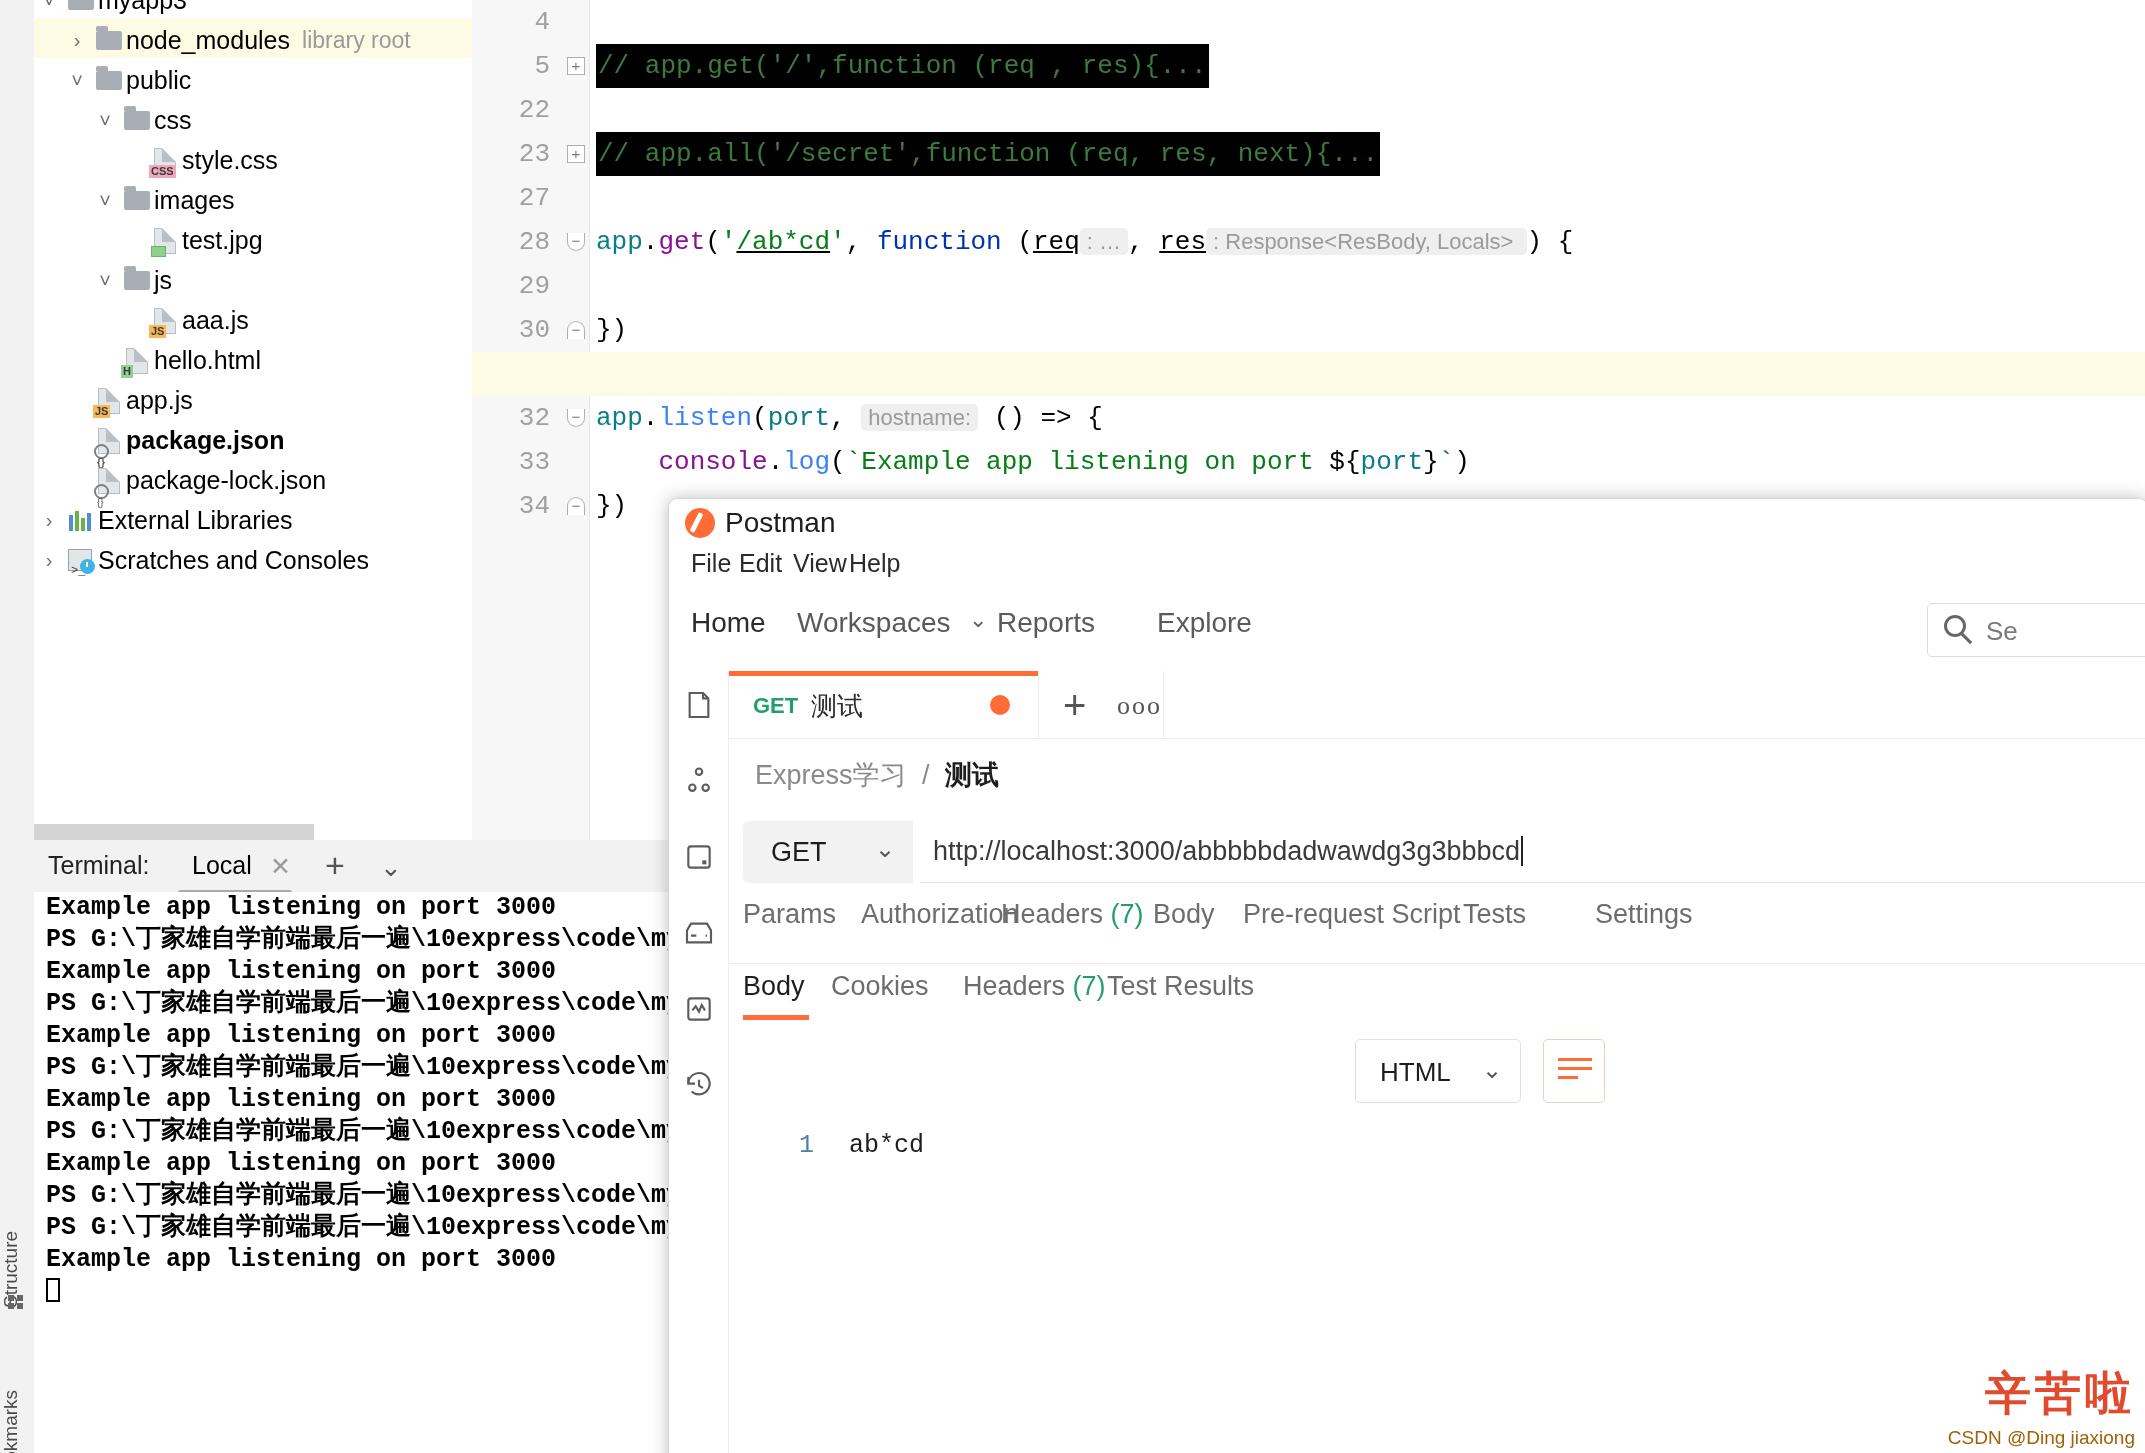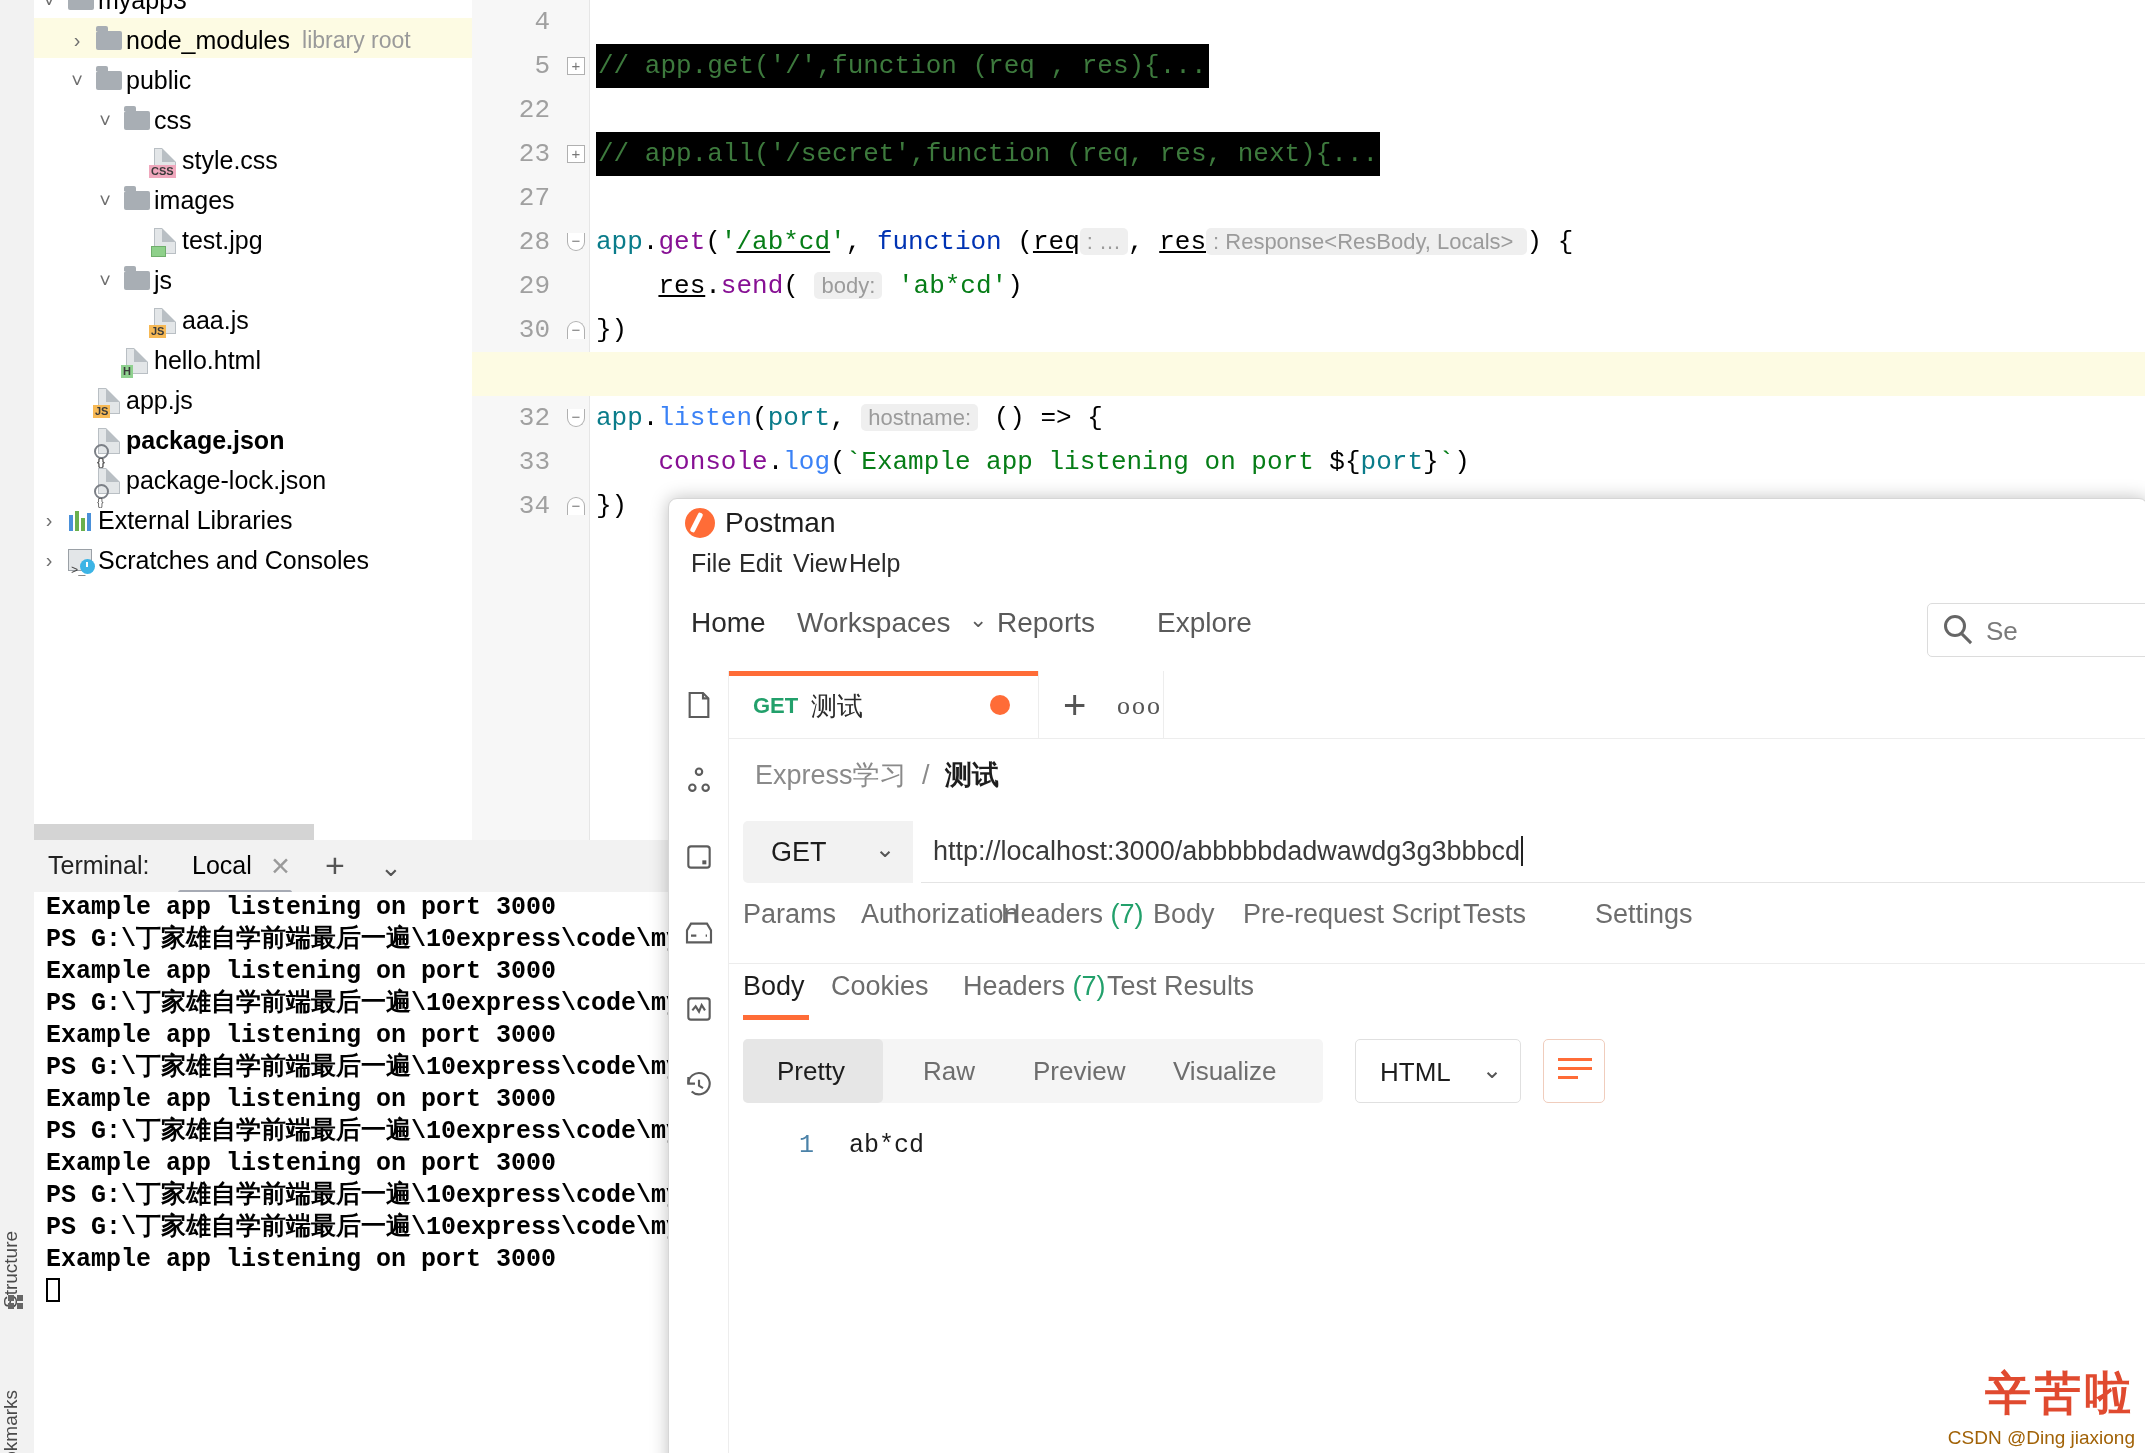--- a/index.html
+++ b/index.html
@@ -246,21 +246,20 @@
         <div class="lnum" style="top: 484px;">34</div>
         <div class="fmark roundt" style="top: 497px;">−</div>
       </div>
     <div id="codeArea">
         <div class="cline" style="position: absolute; left: 0px; right: 0px; top: 0px;"><span style="padding-left:6px"></span></div>
         <div class="cline" style="position: absolute; left: 0px; right: 0px; top: 44px;"><span style="padding-left:6px"><span class="folded k-cmt">// app.get('/',function (req , res){...</span></span></div>
         <div class="cline" style="position: absolute; left: 0px; right: 0px; top: 88px;"><span style="padding-left:6px"></span></div>
         <div class="cline" style="position: absolute; left: 0px; right: 0px; top: 132px;"><span style="padding-left:6px"><span class="folded k-cmt">// app.all('/secret',function (req, res, next){...</span></span></div>
         <div class="cline" style="position: absolute; left: 0px; right: 0px; top: 176px;"><span style="padding-left:6px"></span></div>
         <div class="cline" style="position: absolute; left: 0px; right: 0px; top: 220px;"><span style="padding-left:6px"><span class="k-id">app</span><span class="k-pl">.</span><span class="k-meth">get</span><span class="k-pl">(</span><span class="k-str">'</span><span class="k-str und">/ab*cd</span><span class="k-str">'</span><span class="k-pl">, </span><span class="k-kw">function</span><span class="k-pl"> (</span><span class="und">req</span><span class="hint">: …</span><span class="k-pl">, </span><span class="und">res</span><span class="hint">: Response&lt;ResBody, Locals&gt; </span><span class="k-pl">) {</span></span></div>
-        <div class="cline" style="position: absolute; left: 0px; right: 0px; top: 264px;"><span style="padding-left:6px"><span class="k-pl">    </span><span class="und">res</span><span class="k-pl">.</span><span class="k-meth">send</span><span class="k-pl">( </span><span class="hint">body:</span><span class="k-pl"> </span><span class="k-str">'ab*cd'</span><span class="k-pl">)</span></span></div>
         <div class="cline" style="position: absolute; left: 0px; right: 0px; top: 308px;"><span style="padding-left:6px"><span class="k-pl">})</span></span></div>
         <div class="curline" style="top: 352px;"></div>
         <div class="cline" style="position: absolute; left: 0px; right: 0px; top: 352px;"><span style="padding-left:6px"></span></div>
         <div class="cline" style="position: absolute; left: 0px; right: 0px; top: 396px;"><span style="padding-left:6px"><span class="k-id">app</span><span class="k-pl">.</span><span class="k-fn">listen</span><span class="k-pl">(</span><span class="k-id">port</span><span class="k-pl">, </span><span class="hint">hostname:</span><span class="k-pl"> () =&gt; {</span></span></div>
         <div class="cline" style="position: absolute; left: 0px; right: 0px; top: 440px;"><span style="padding-left:6px"><span class="k-pl">    </span><span class="k-meth">console</span><span class="k-pl">.</span><span class="k-fn">log</span><span class="k-pl">(</span><span class="k-str">`Example app listening on port </span><span class="k-pl">${</span><span class="k-id">port</span><span class="k-pl">}</span><span class="k-str">`</span><span class="k-pl">)</span></span></div>
         <div class="cline" style="position: absolute; left: 0px; right: 0px; top: 484px;"><span style="padding-left:6px"><span class="k-pl">})</span></span></div>
       </div>
   </div>
 
   <div id="terminal">
@@ -404,27 +403,20 @@
     <div id="pm-sep"></div>
     <div id="pm-restabs">
         <span class="st active" style="left: 0px;">Body</span>
         <span class="st" style="left: 88px;">Cookies</span>
         <span class="st" style="left: 220px;">Headers <span class="cnt" style="color:#22a06b">(7)</span></span>
         <span class="st" style="left: 364px;">Test Results</span>
         <div class="ul"></div>
       </div>
 
     <div id="pm-viewrow">
-      <div id="pm-seg" style="width: 580px;">
-        <div class="segbg"></div>
-      <span class="sg active" style="left: 34px;">Pretty</span>
-          <span class="sg" style="left: 180px;">Raw</span>
-          <span class="sg" style="left: 290px;">Preview</span>
-          <span class="sg" style="left: 430px;">Visualize</span>
-        </div>
       <div id="pm-fmt" style="left: 612px;">
         <span class="fv">HTML</span>
         <span class="fc">⌄</span>
       </div>
       <div id="pm-wrap" style="left: 800px;">
         <i style="top:18px;width:34px"></i>
           <i style="top:27px;width:34px"></i>
           <i style="top:36px;width:20px"></i>
       </div>
     </div>

